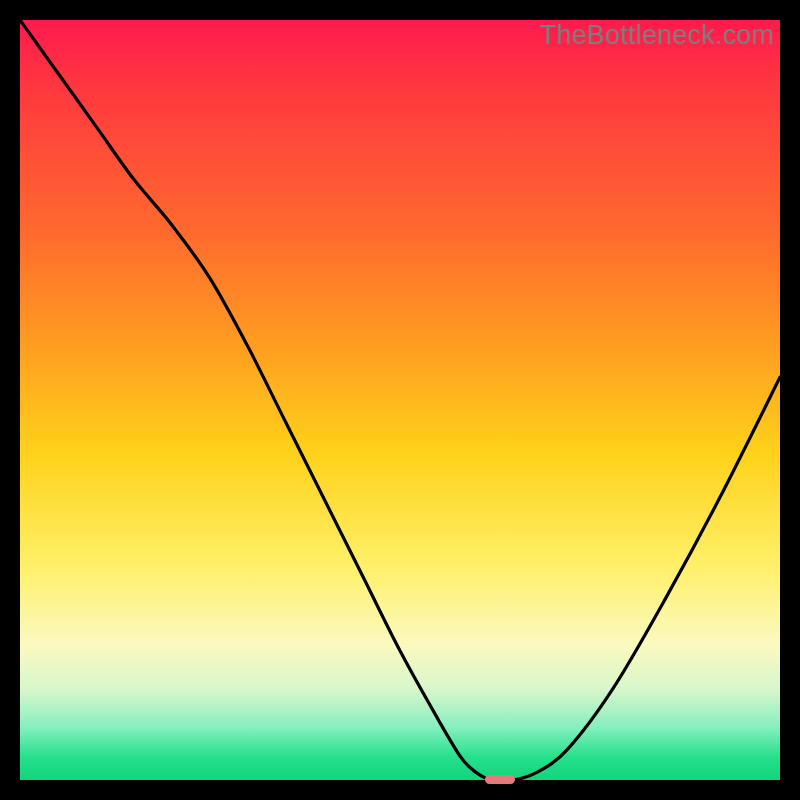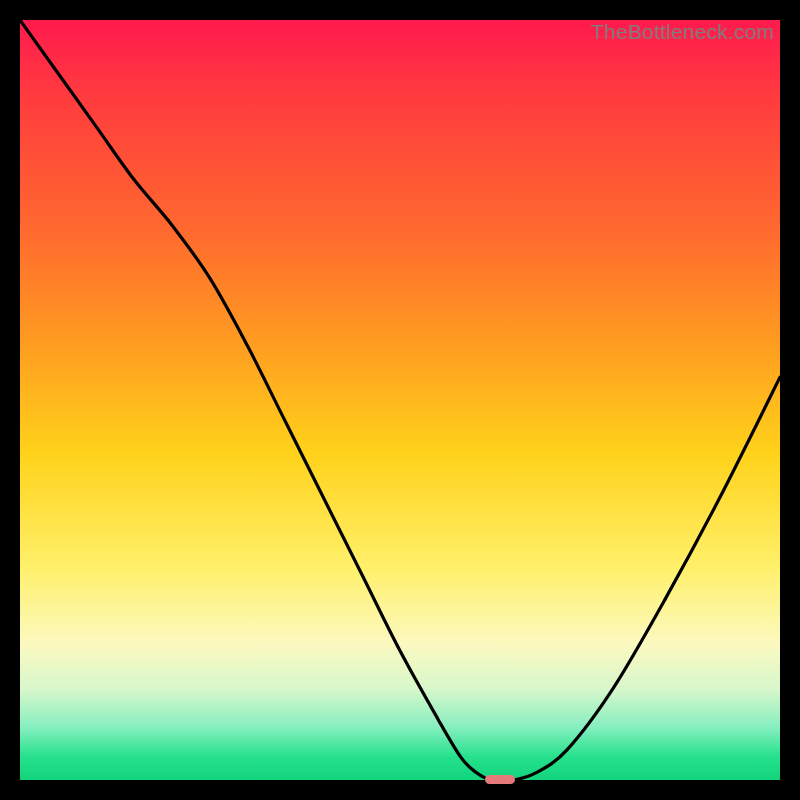--- a/index.html
+++ b/index.html
@@ -36,21 +36,21 @@
       #87efc0 93%,
       #25e08b 97%,
       #12d57c 100%
     );
   }
   .watermark {
     position: absolute;
     top: 0px;
     right: 6px;
     color: #7e7e7e;
-    font-size: 21px;
+    font-size: 27px;
     font-weight: 500;
     letter-spacing: 0.2px;
     user-select: none;
     text-align: right;
   }
   svg.curve {
     position: absolute;
     inset: 0;
     width: 760px;
     height: 760px;

